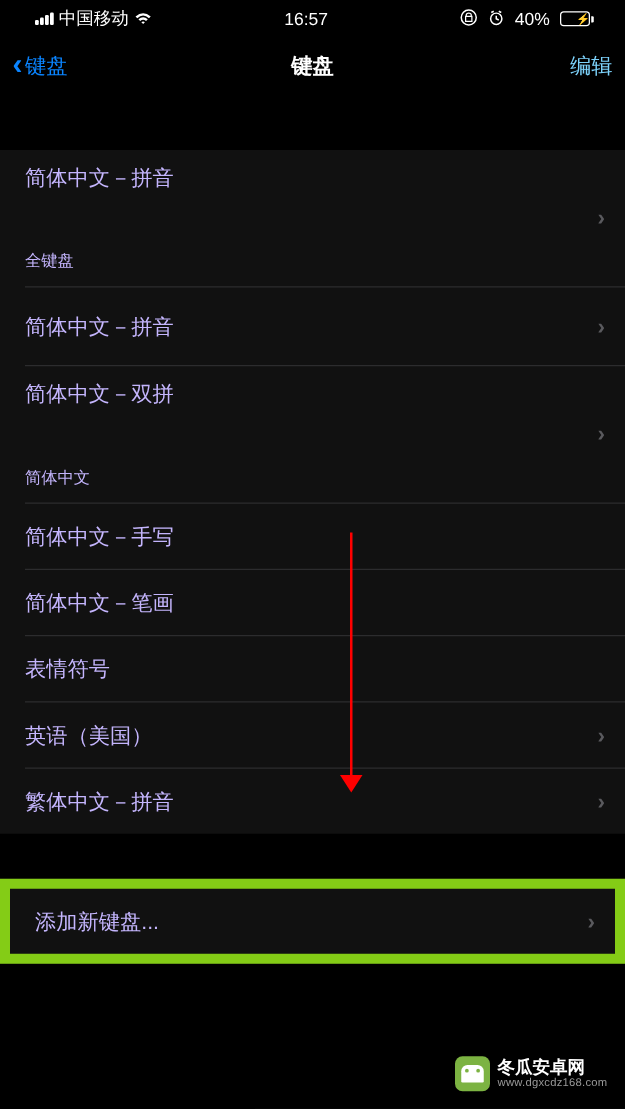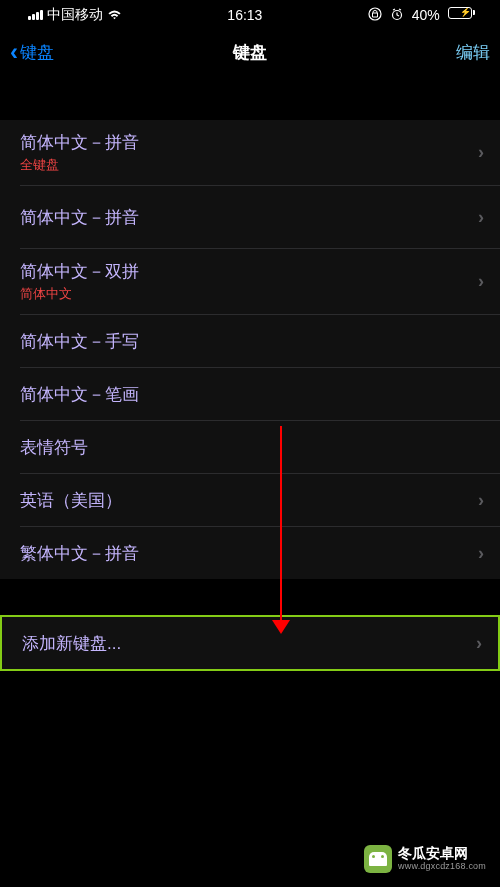--- a/index.html
+++ b/index.html
@@ -26,21 +26,21 @@
       font-size: 14px;
       font-weight: 500;
     }
     .status-left {
       display: flex;
       align-items: center;
       gap: 4px;
     }
     .status-right {
       display: flex;
-      align-items: flex-start;
+      align-items: center;
       gap: 8px;
     }
     .signal-icon {
       display: inline-flex;
       align-items: flex-end;
       gap: 1px;
     }
     .signal-icon span {
       width: 3px;
       background: #fff;
@@ -129,36 +129,37 @@
     .list-item-content {
       display: flex;
       flex-direction: column;
       gap: 2px;
     }
     .list-item-title {
       color: #c4b5fd;
       font-size: 17px;
     }
     .list-item-subtitle {
-      color: #ef4444;
+      color: #c4b5fd;
       font-size: 13px;
+      margin-top: 44px;
     }
     .chevron-right {
       color: #5a5a5e;
       font-size: 18px;
       font-weight: 600;
     }
     .separator {
       height: 1px;
       background: #2c2c2e;
       margin-left: 20px;
     }
     .add-section {
       margin-top: 36px;
-      border: 2px solid #84cc16;
+      border: 8px solid #84cc16;
     }
     .arrow-annotation {
       position: absolute;
       left: 280px;
       top: 426px;
       width: 2px;
       height: 202px;
       background: #ff0000;
       z-index: 10;
     }
@@ -236,21 +237,21 @@
       <span></span>
         <span></span>
         <span></span>
         <span></span>
     </span>
     <span>中国移动</span>
     <svg class="wifi-icon" viewBox="0 0 16 12">
       <path d="M8 10.5 L6.5 9 Q8 7.8 9.5 9 Z M4 6.5 Q8 3 12 6.5 L10.5 8 Q8 5.8 5.5 8 Z M1.5 4 Q8 -1.5 14.5 4 L13 5.5 Q8 1 3 5.5 Z" fill="#fff"></path>
     </svg>
   </div>
-  <div>16:13</div>
+  <div>16:57</div>
   <div class="status-right">
     <span>
       <svg width="14" height="14" viewBox="0 0 14 14">
           <circle cx="7" cy="7" r="6" fill="none" stroke="#fff" stroke-width="1.2"></circle>
           <path d="M5 6 L5 5 Q5 3.5 7 3.5 Q9 3.5 9 5 L9 6 M4.5 6 L9.5 6 L9.5 10 L4.5 10 Z" fill="none" stroke="#fff" stroke-width="1"></path>
         </svg>
     </span>
     <span>
       <svg width="14" height="14" viewBox="0 0 14 14">
           <circle cx="7" cy="8" r="4.5" fill="none" stroke="#fff" stroke-width="1.2"></circle>

